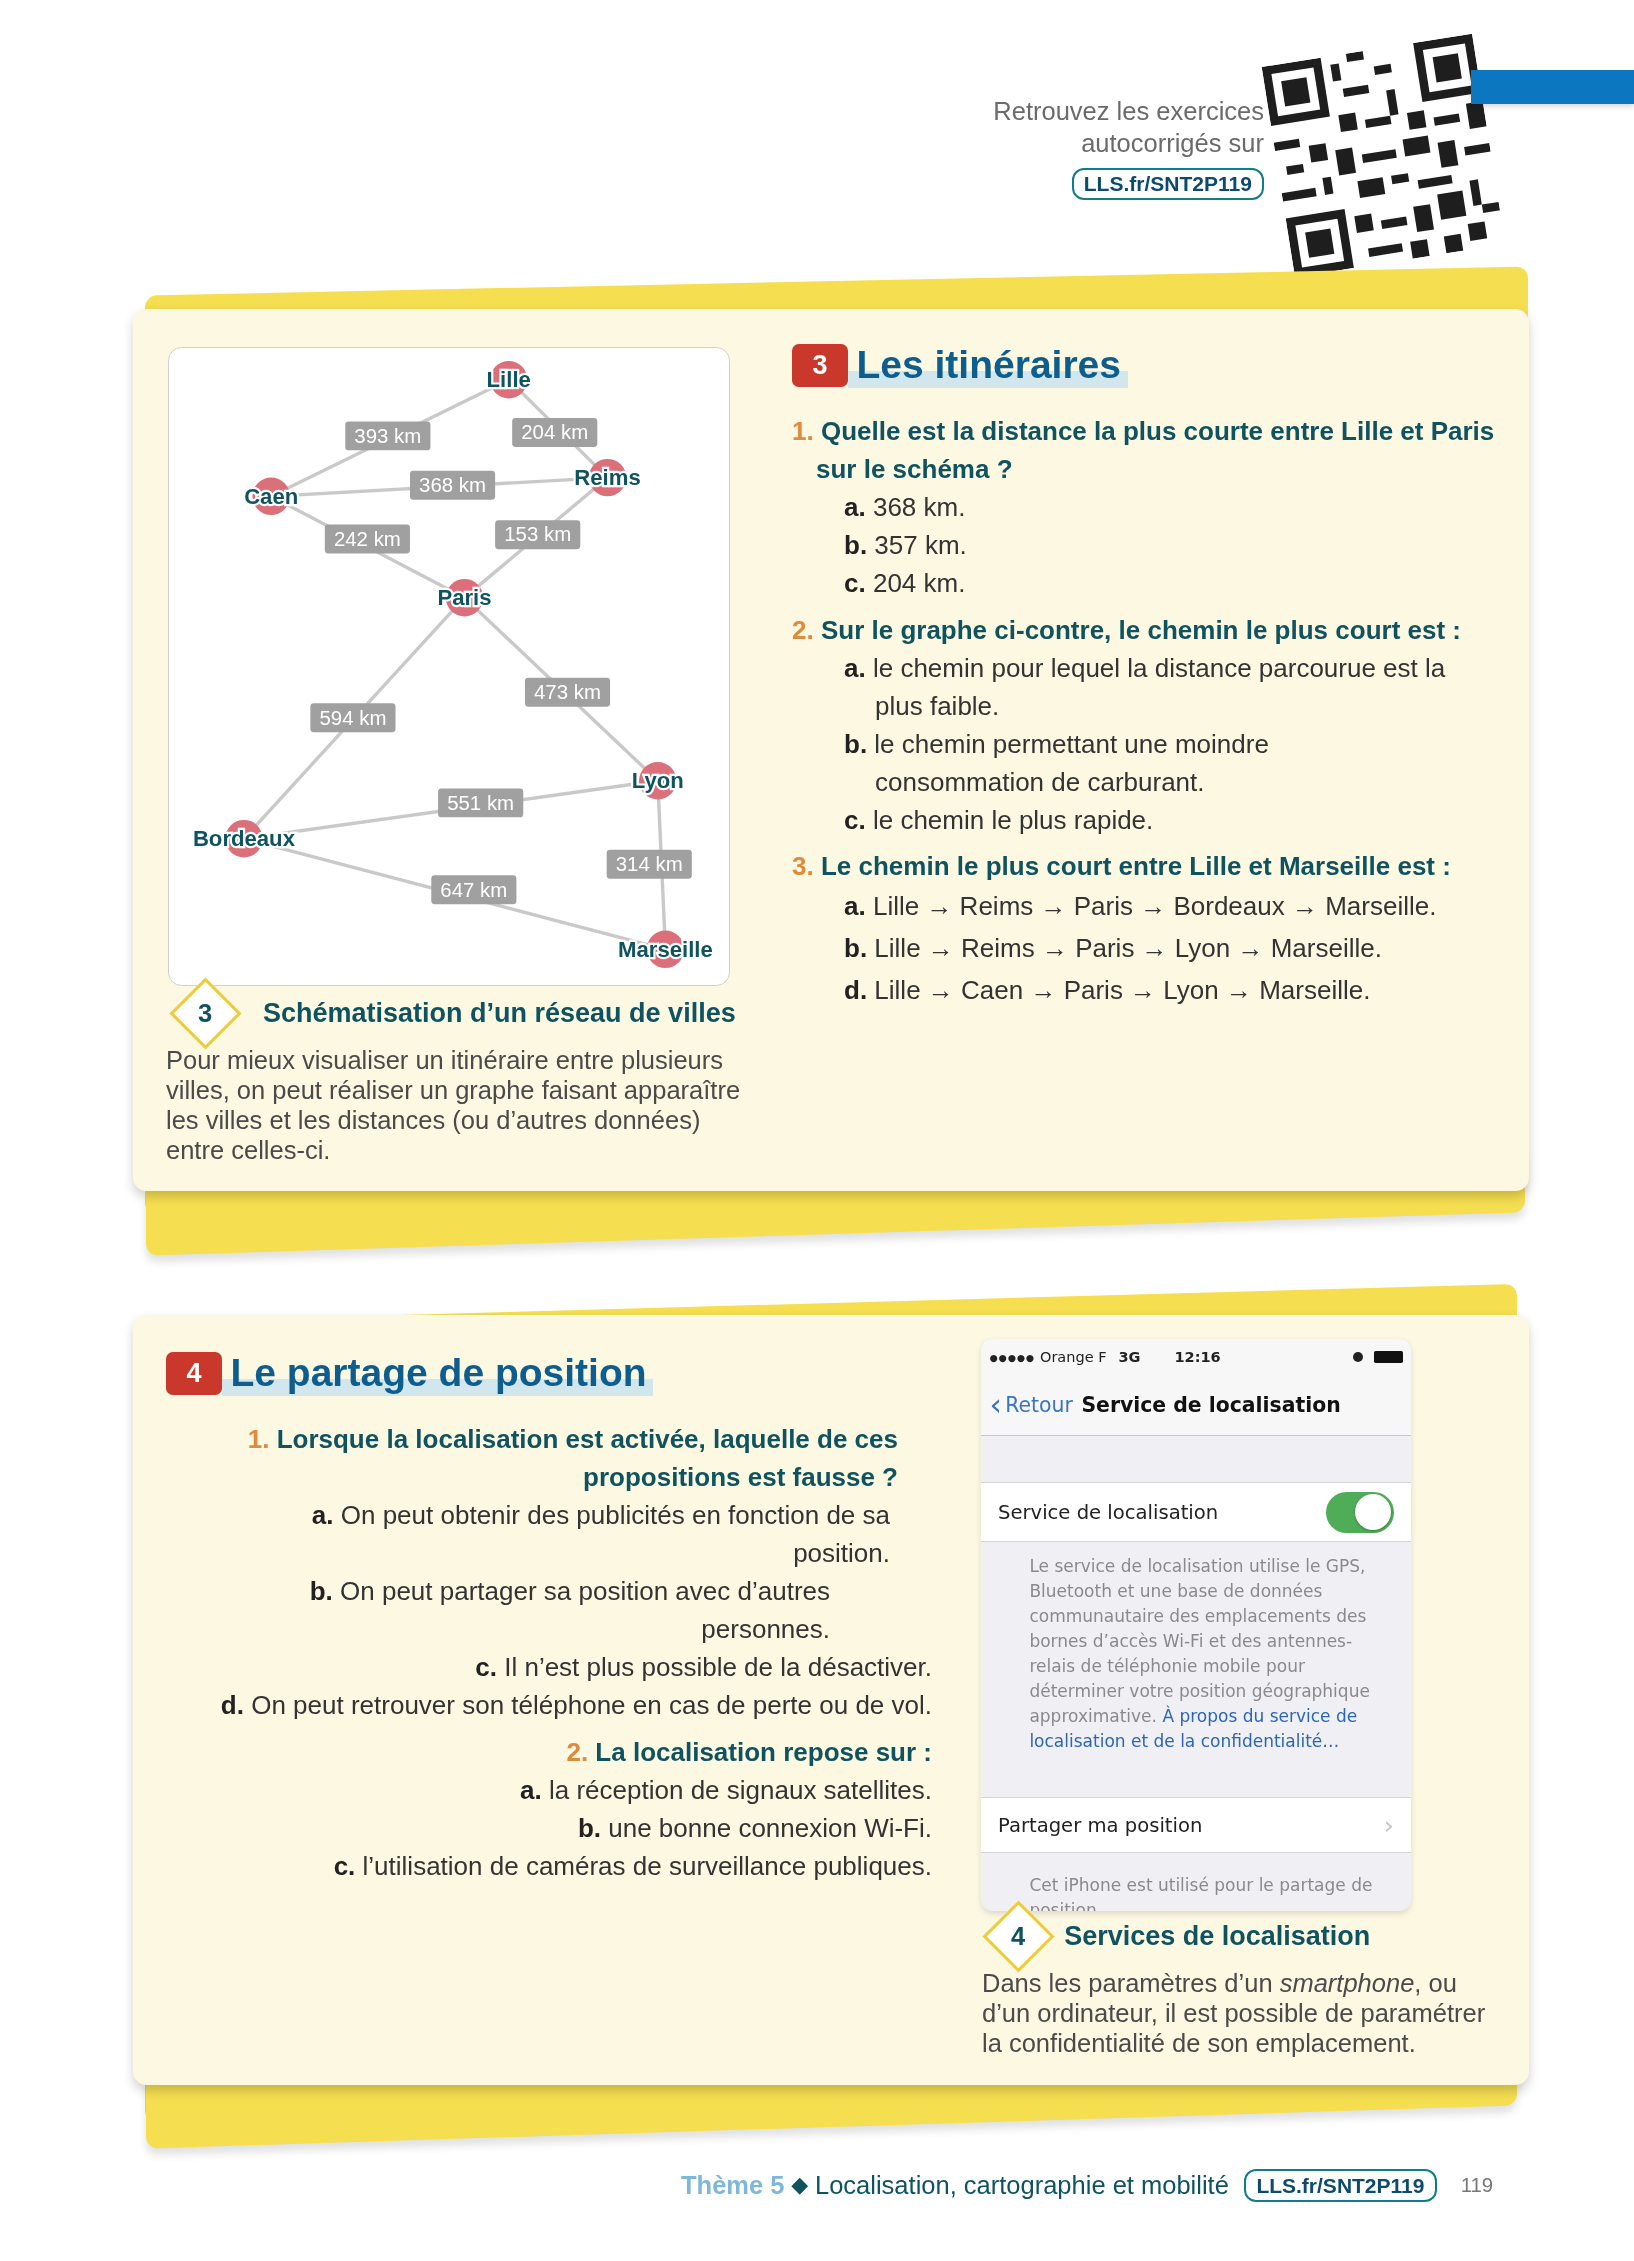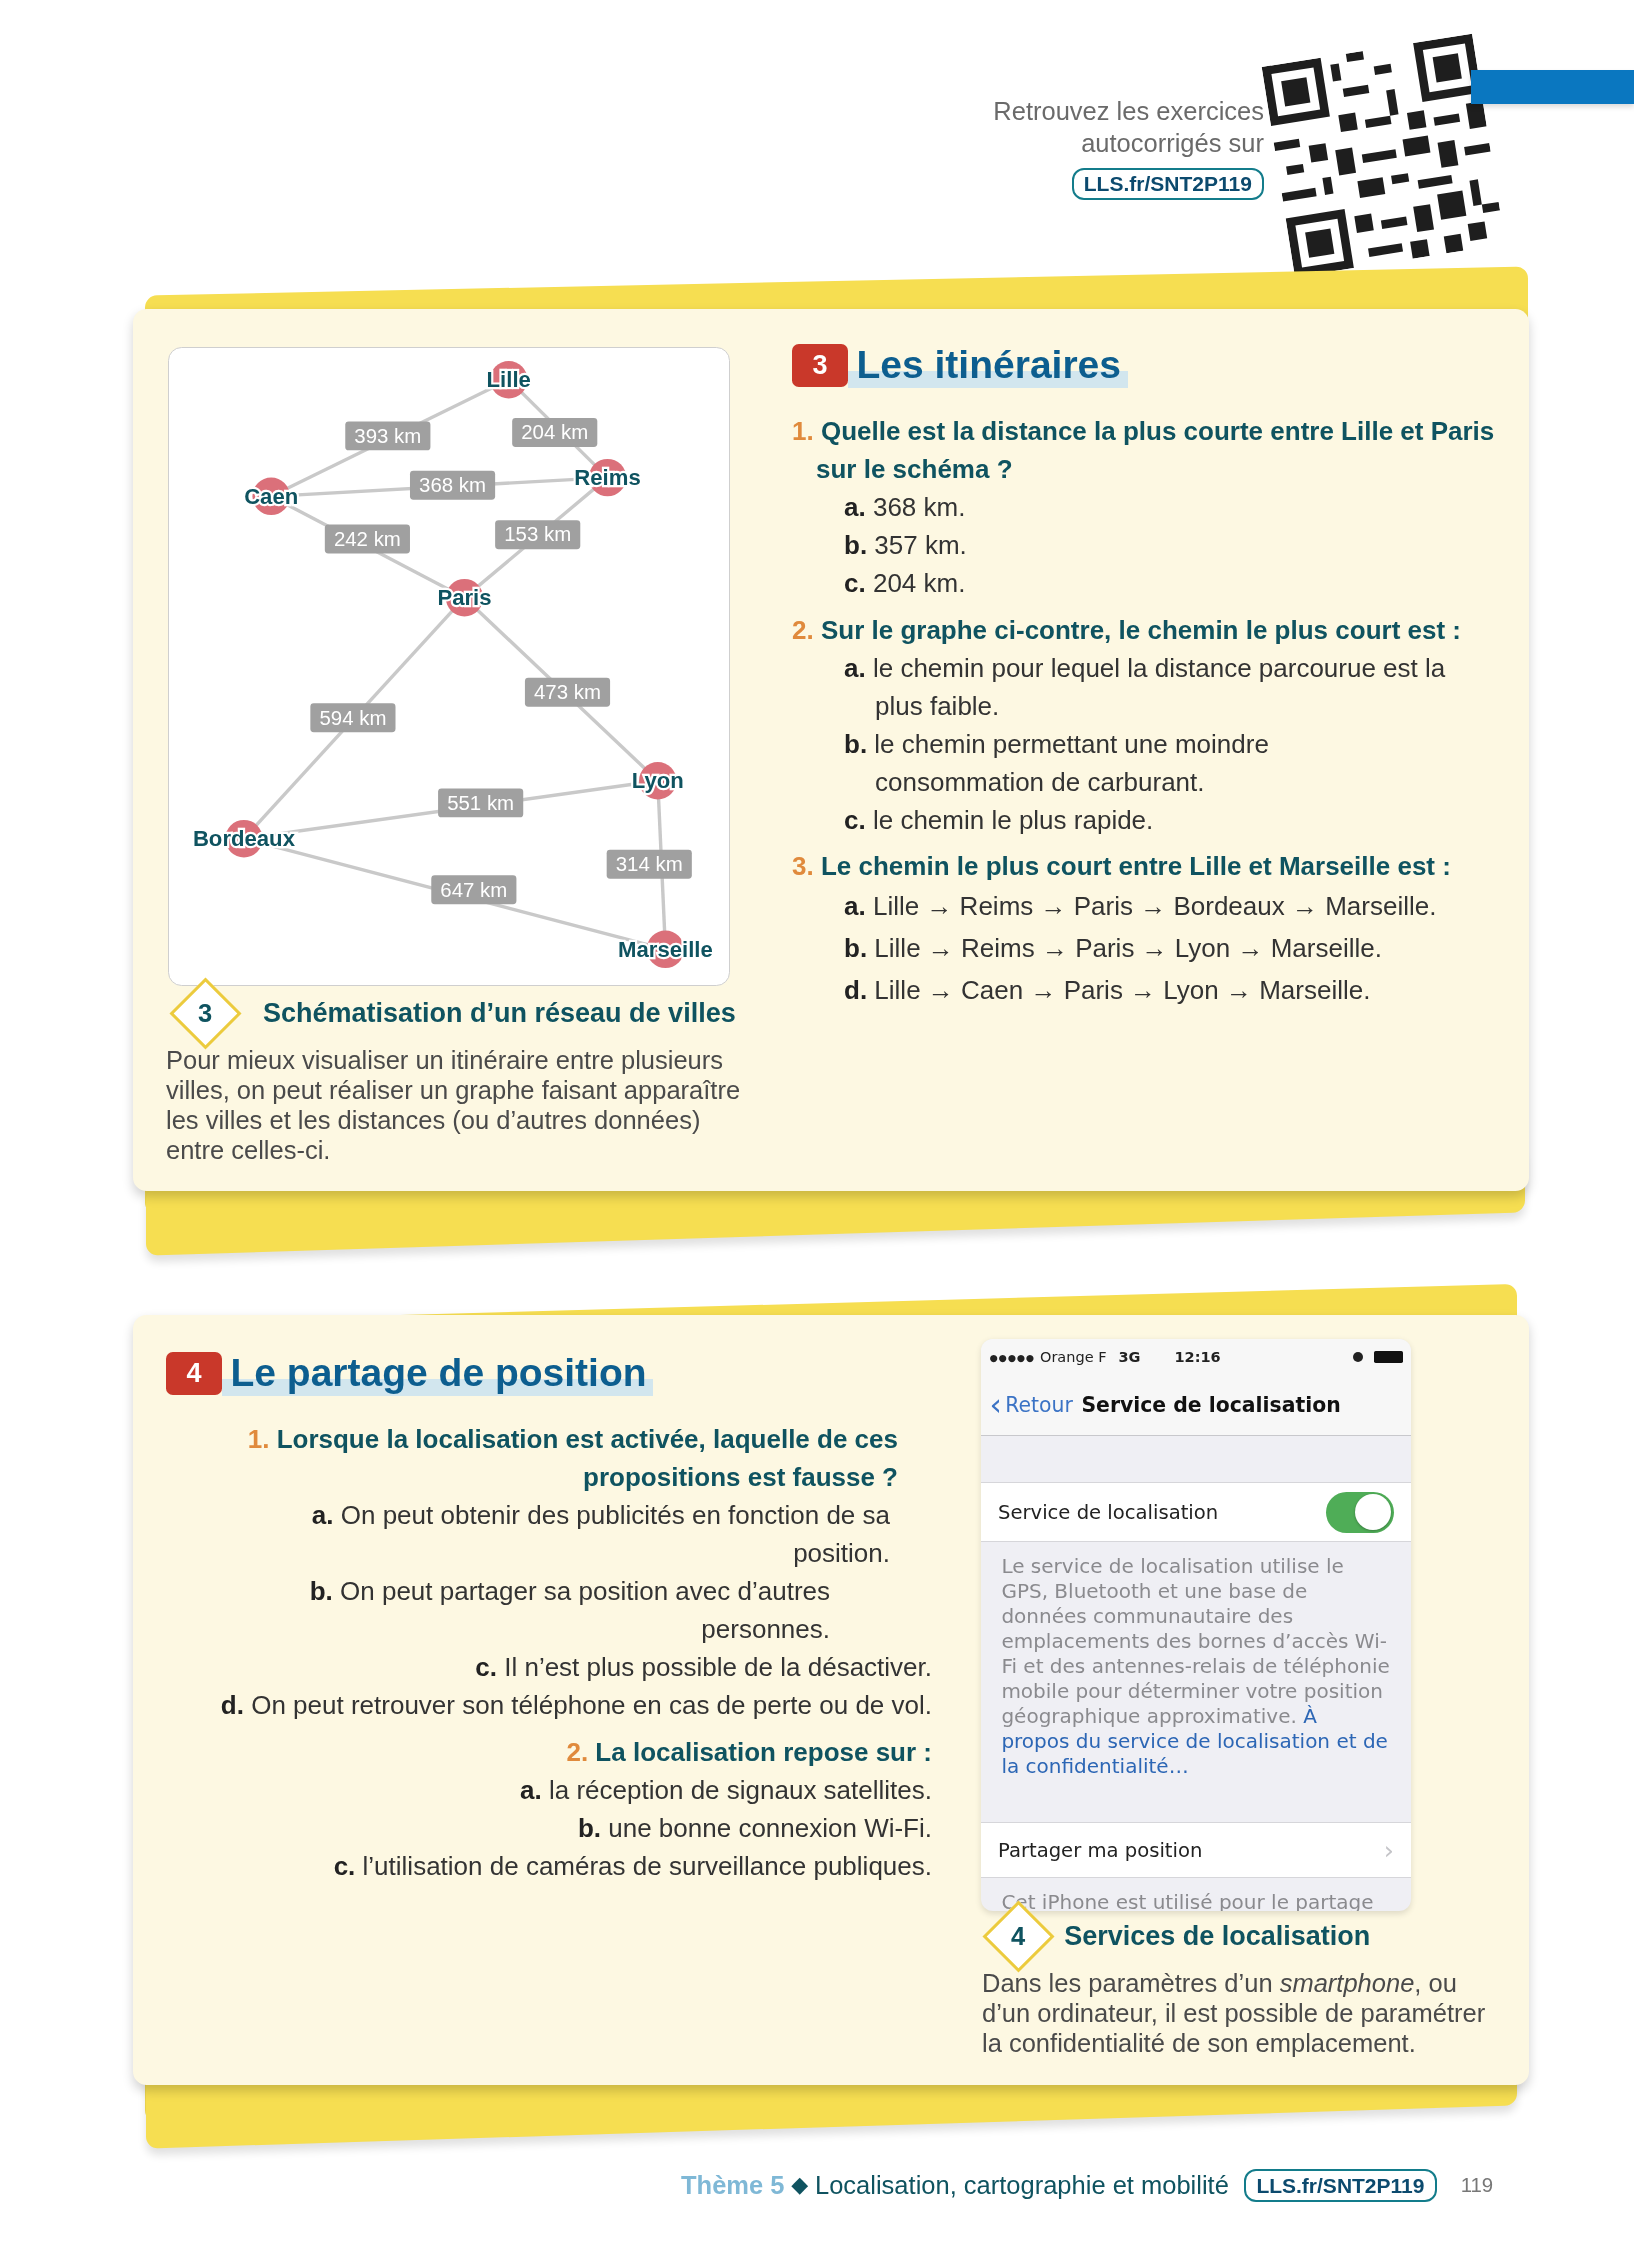--- a/index.html
+++ b/index.html
@@ -46,21 +46,21 @@
   .path-opt { line-height: 42px; }
 
   
   .phone { position: absolute; left: 981px; top: 1339px; width: 430px; height: 572px; background: #efeff4;
            border-radius: 12px; overflow: hidden; font-family: "DejaVu Sans", sans-serif; box-shadow: 0 2.6px 6.8px rgba(0,0,0,0.12); }
   .status { height: 36px; background: #f7f7f7; font-size: 14.5px; color: #222; display: flex; align-items: center; padding: 0 8.5px; }
   .navbar { height: 61px; background: #f7f7f7; border-bottom: 1.7px solid #c8c8cc; display: flex; align-items: center; padding-left: 8.5px; font-size: 20.4px; }
   .row { background: #fff; display: flex; align-items: center; justify-content: space-between; padding: 0 17px; font-size: 19.6px; color: #222; }
   .toggle { width: 68px; height: 41px; border-radius: 20.4px; background: #4fad57; position: relative; }
   .toggle::after { content: ""; position: absolute; right: 2.6px; top: 2.6px; width: 36px; height: 36px; border-radius: 50%; background: #fff; box-shadow: 0 0.9px 2.6px rgba(0,0,0,0.3); }
-  .foot-text { font-size: 20px; line-height: 25px; color: #8a8a8e; padding: 12px 20.4px; }
+  .foot-text { font-size: 17px; line-height: 25px; color: #8a8a8e; padding: 12px 20.4px; margin-left: 28px; }
   .link { color: #2c66b5; }
 
   
   .footer { position: absolute; top: 2169px; left: 681px; display: flex; align-items: center; font-size: 25.5px; }
   .theme { color: #7fb8d6; font-weight: bold; }
   .diam-small { color: #0f5360; margin: 0 6.8px; font-size: 22px; }
   .footer-text { color: #0f5360; }
   .page-num { color: #777; font-size: 20.4px; margin-left: 24px; }
 </style>
 </head>
@@ -265,21 +265,21 @@
   </div>
   <div class="foot-text">
     <span>Le service de localisation utilise le GPS, Bluetooth et une base de données communautaire des emplacements des bornes d’accès Wi-Fi et des antennes-relais de téléphonie mobile pour déterminer votre position géographique approximative.</span>
     <span class="link">À propos du service de localisation et de la confidentialité…</span>
   </div>
   <div style="height:31px;"></div>
   <div class="row" style="height:56px; border-top:0.9px solid #d6d6da; border-bottom:0.9px solid #d6d6da;">
     <span>Partager ma position</span>
     <span style="color:#c4c4c8; font-size:25.5px;">›</span>
   </div>
-  <div class="foot-text" style="padding-top:12px;">Cet iPhone est utilisé pour le partage de position.</div>
+  <div class="foot-text" style="padding-top:20px;">Cet iPhone est utilisé pour le partage de position.</div>
 </div>
 
 <div class="doc-caption" style="left:982px; top:1900px;">
   <div style="position:relative; width:72px; height:72px; display:flex; align-items:center; justify-content:center;">
     <div class="diamond"></div>
     <span class="diamond-num">4</span>
   </div>
   <span class="doc-title" style="margin-left:10.2px;">Services de localisation</span>
 </div>
 <div class="doc-text" style="left:982px; top:1968px; width:519px;">

